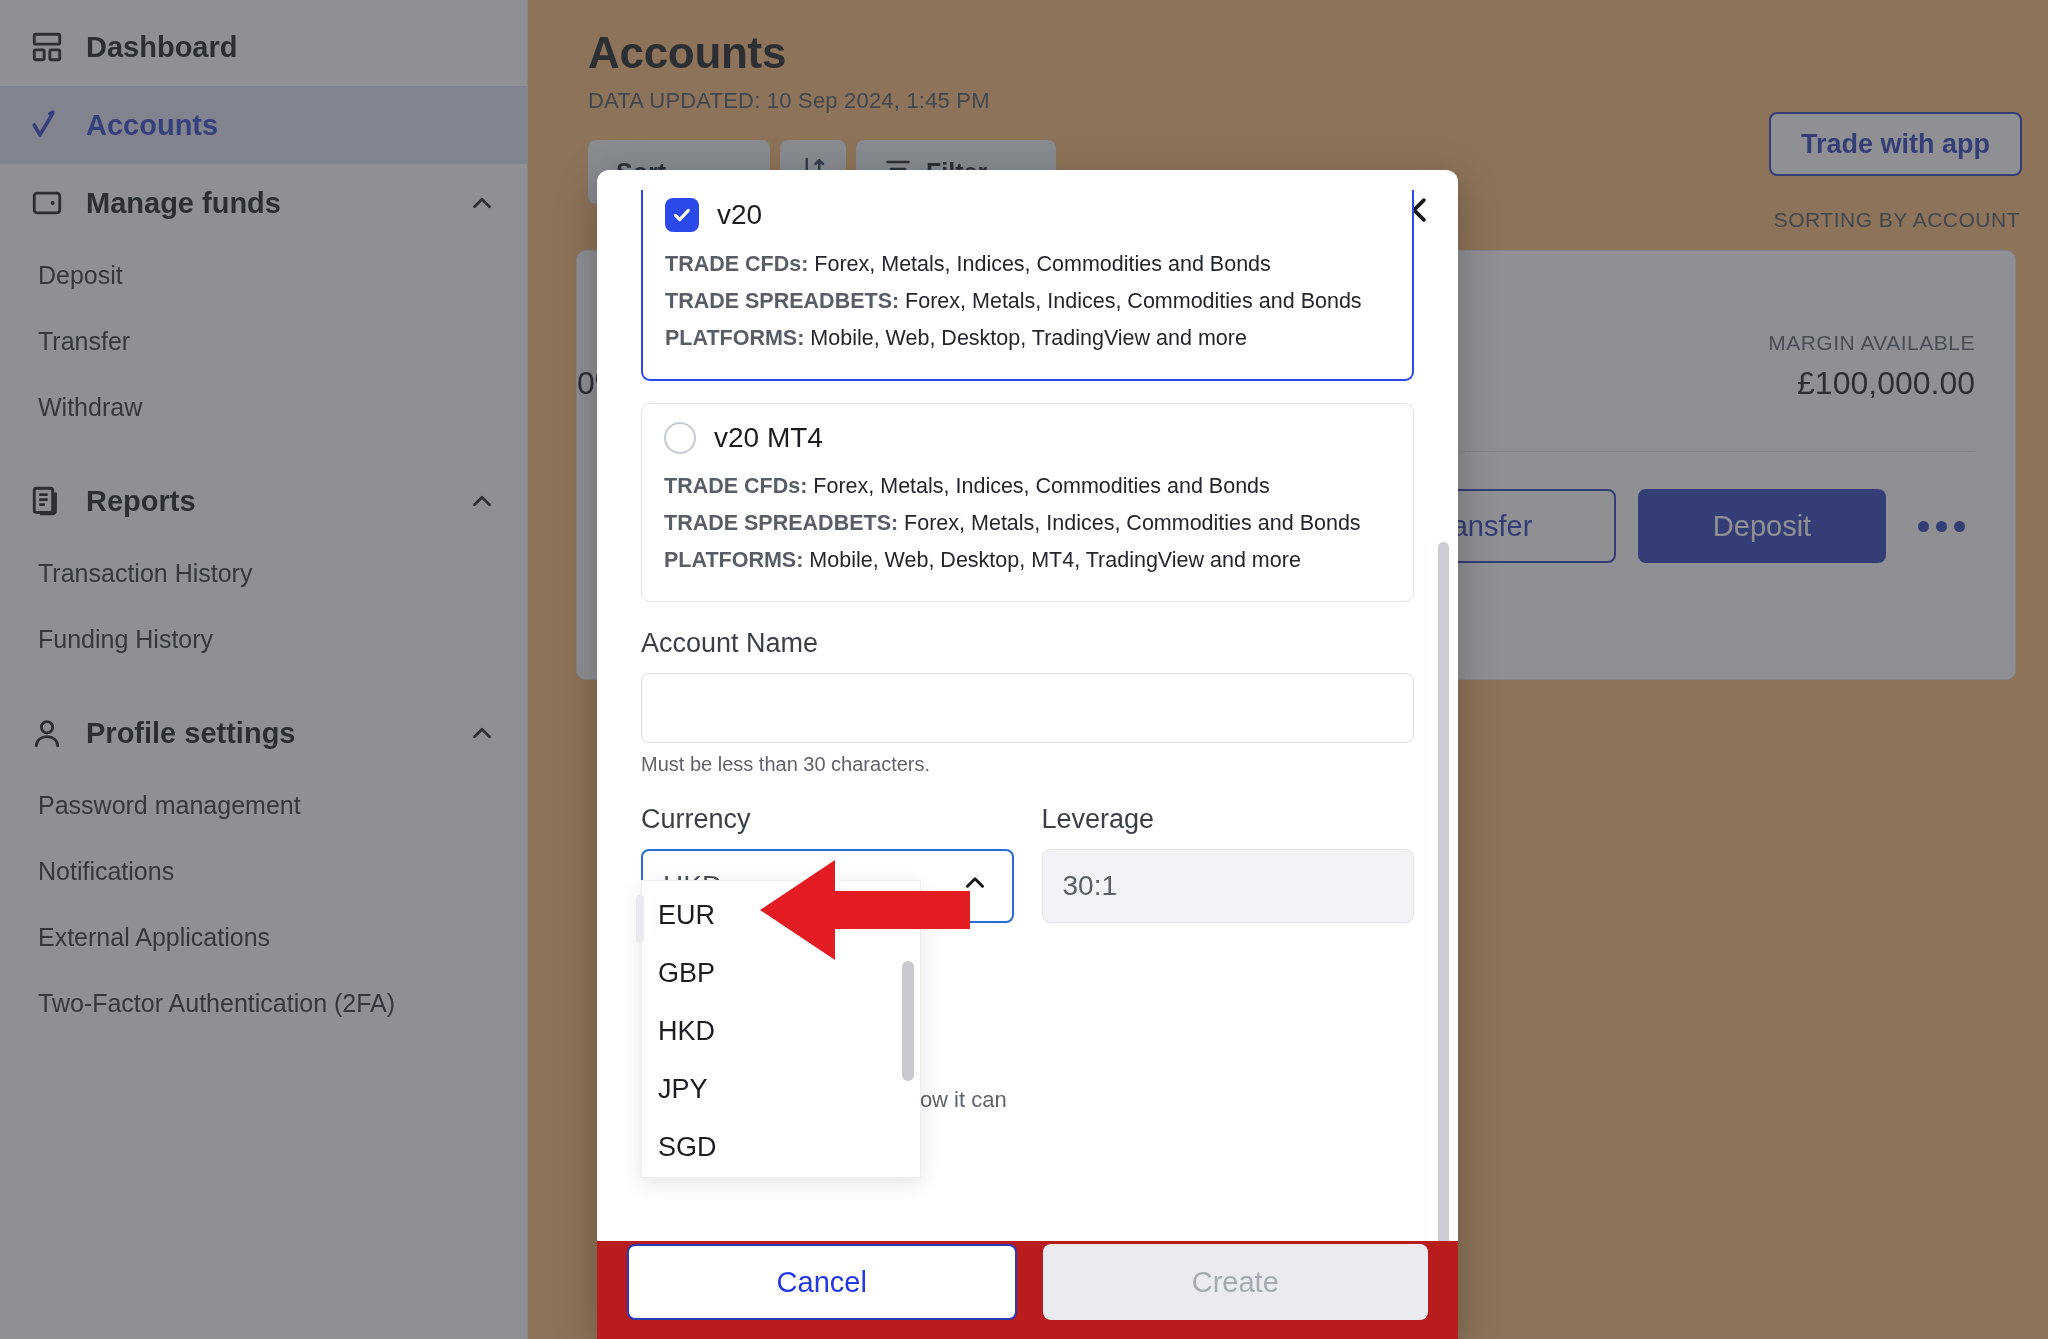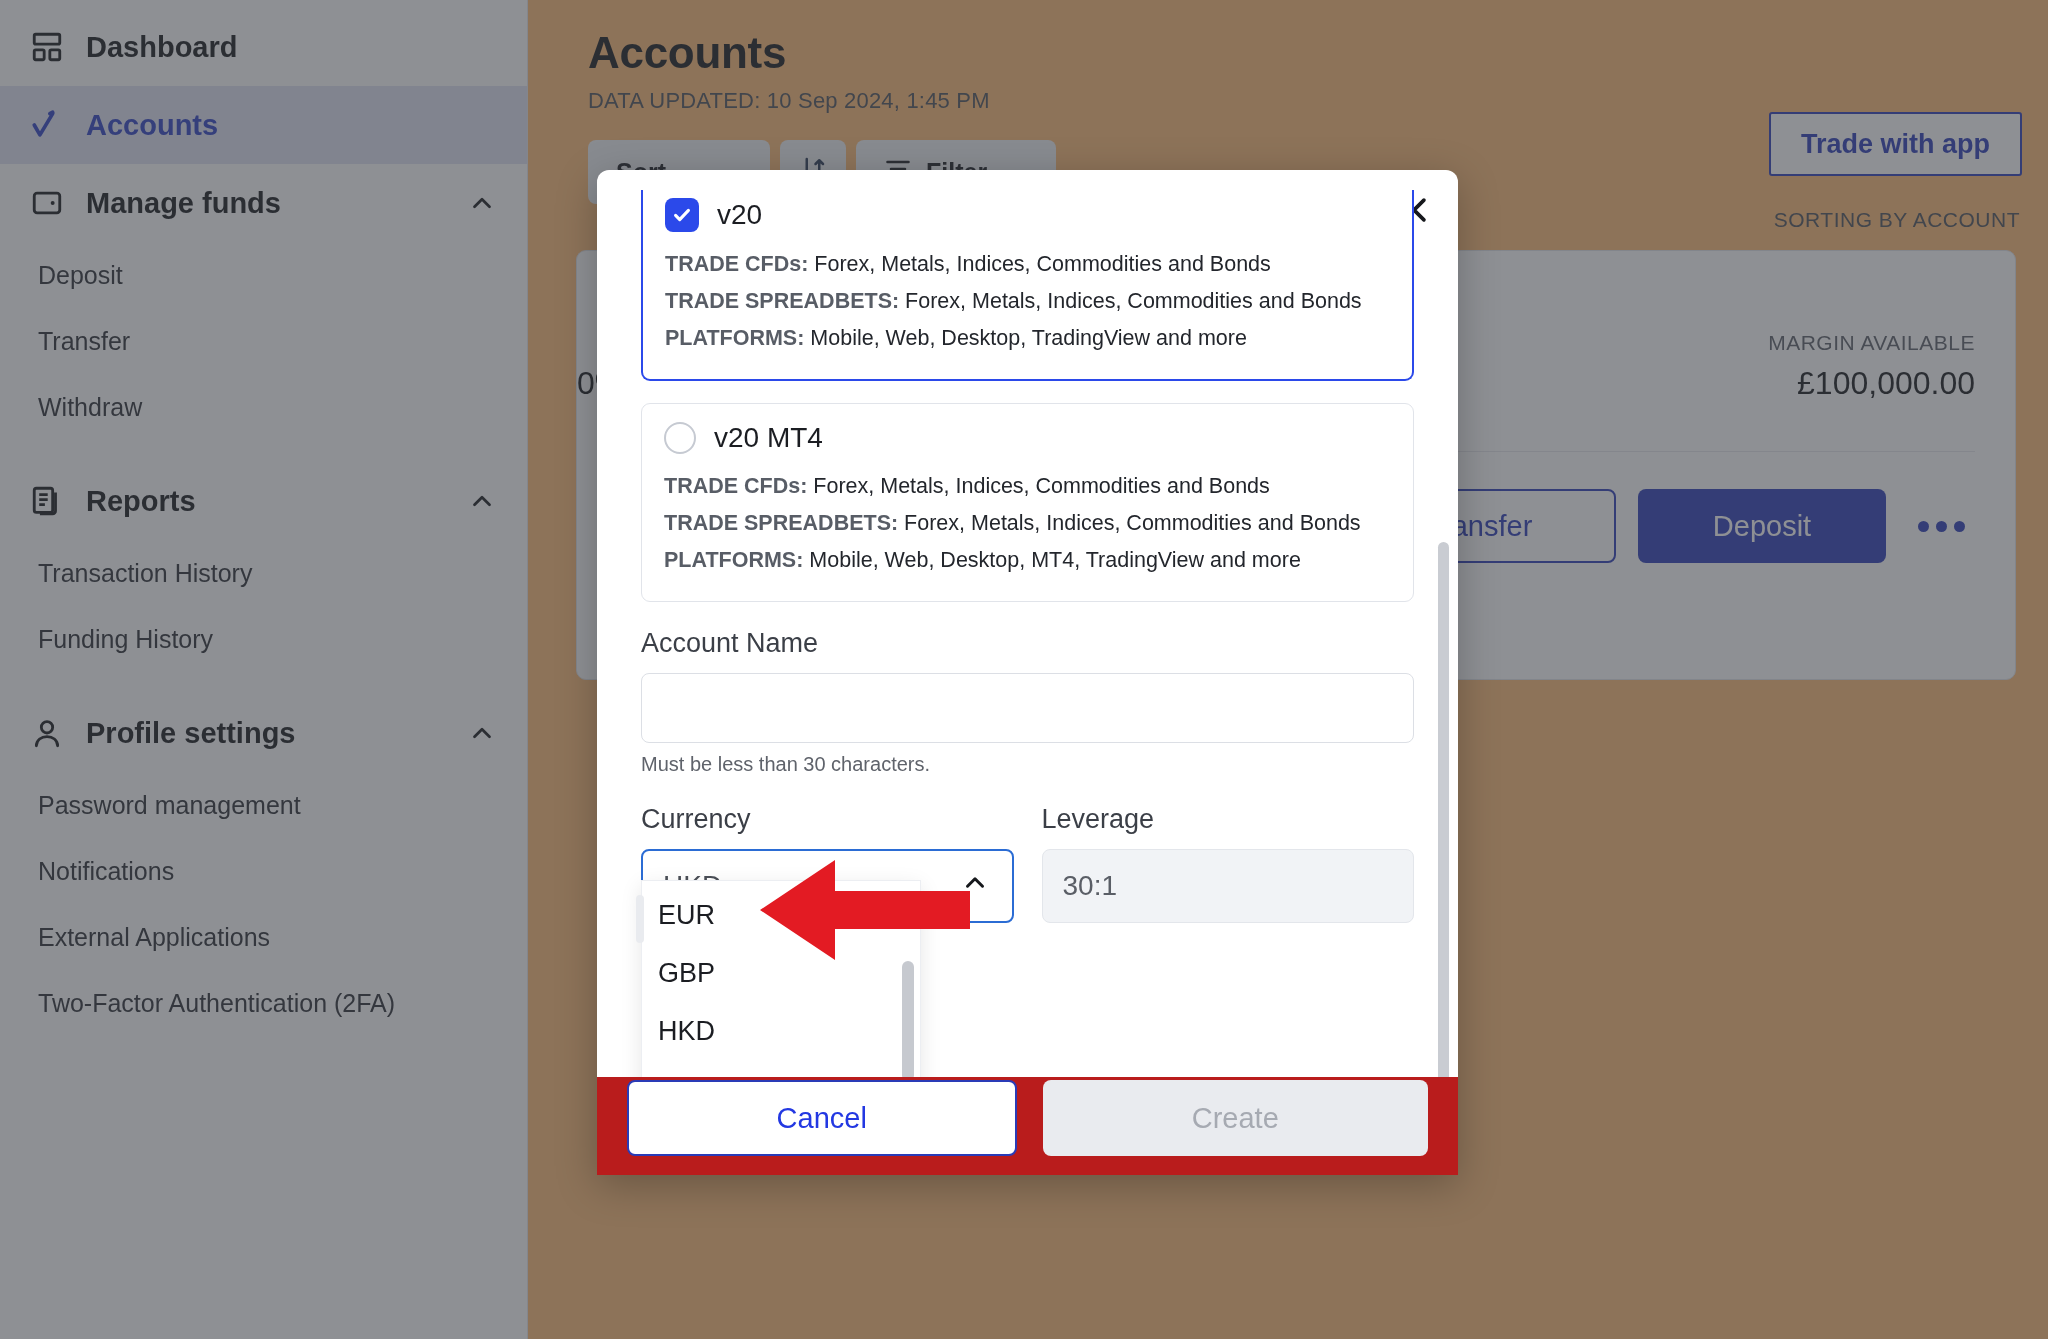--- a/index.html
+++ b/index.html
@@ -59,21 +59,21 @@
     background: #2a3bb7; color: #ffffff; border: none; border-radius: 8px;
     padding: 0 28px; font-size: 26px; font-weight: bold; letter-spacing: 0.4px;
     cursor: pointer;
   }
   .plus-ico { width: 36px; height: 36px; flex: none; }
 
   .trade-btn {
     position: absolute; right: 26px; top: 112px;
     height: 64px; display: flex; align-items: center; justify-content: center;
     background: #ffffff; color: #2a3bb7;
-    border: 2px solid #2a3bb7; border-radius: 3px;
+    border: 2px solid #2a3bb7; border-radius: 8px;
     padding: 0 30px; font-size: 27px; font-weight: bold; cursor: pointer;
   }
   .sorting-note {
     position: absolute; right: 28px; top: 208px;
     font-size: 21px; color: #4b4f57; letter-spacing: 0.5px;
   }
 
   
   .acct-card {
     position: absolute; left: 48px; right: 32px; top: 250px; height: 430px;
@@ -106,21 +106,21 @@
   }
   .dots { display: flex; gap: 7px; padding: 10px; cursor: pointer; }
   .dots i { width: 11px; height: 11px; border-radius: 50%; background: #2a3bb7; display: block; }
 
   
   .overlay { position: absolute; inset: 0; background: rgba(60,63,70,0.58); }
 
   
   .modal {
     position: absolute; left: 597px; top: 170px;
-    width: 861px; height: 1005px;
+    width: 861px; height: 1169px;
     background: #ffffff; border-radius: 12px 12px 0 0;
     box-shadow: 0 10px 40px rgba(0,0,0,0.25);
     overflow: hidden;
   }
   .modal-close {
     position: absolute; right: 22px; top: 18px;
     width: 44px; height: 44px; display: flex; align-items: center; justify-content: center;
     background: none; border: none; cursor: pointer;
   }
   .modal-body {

